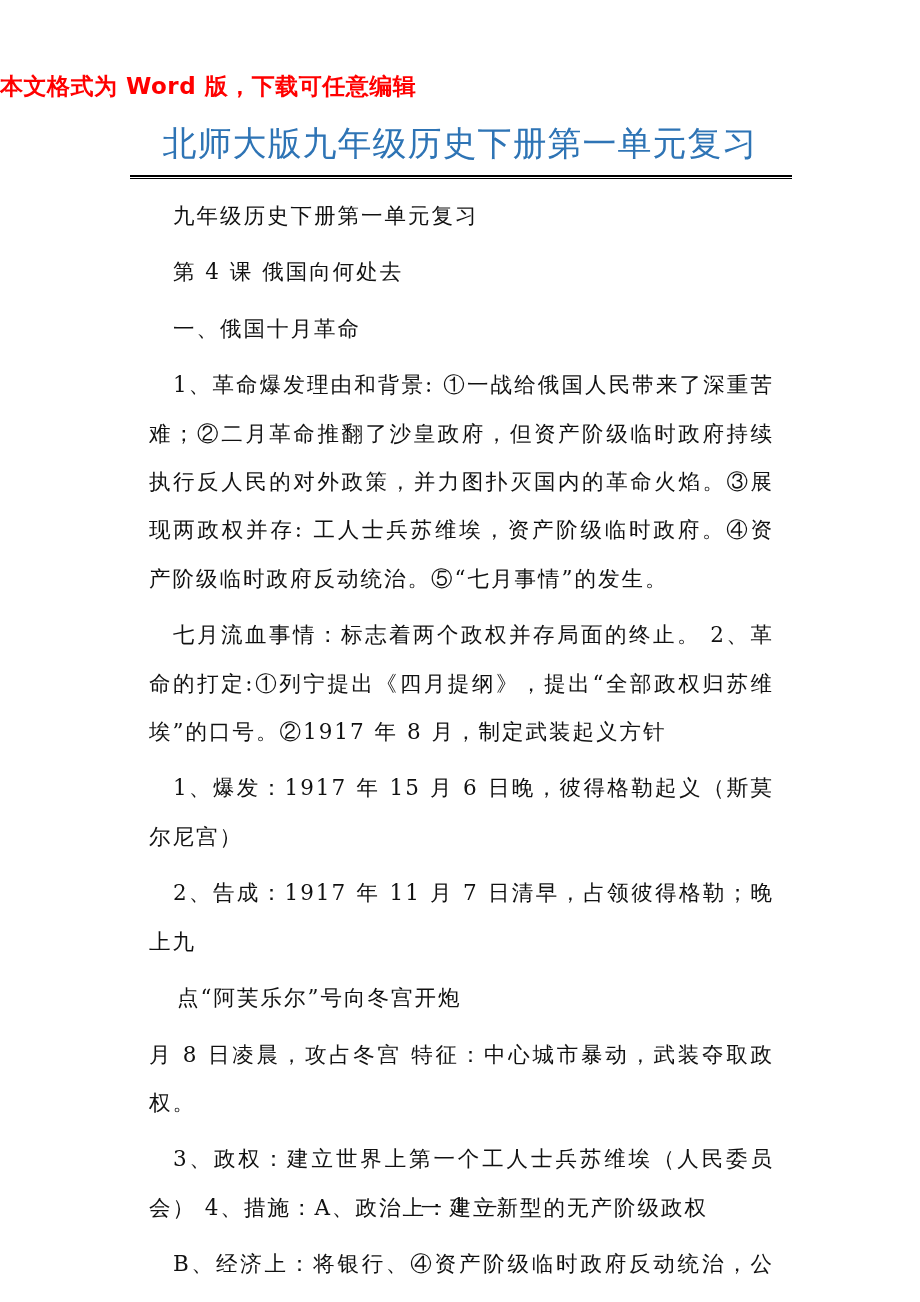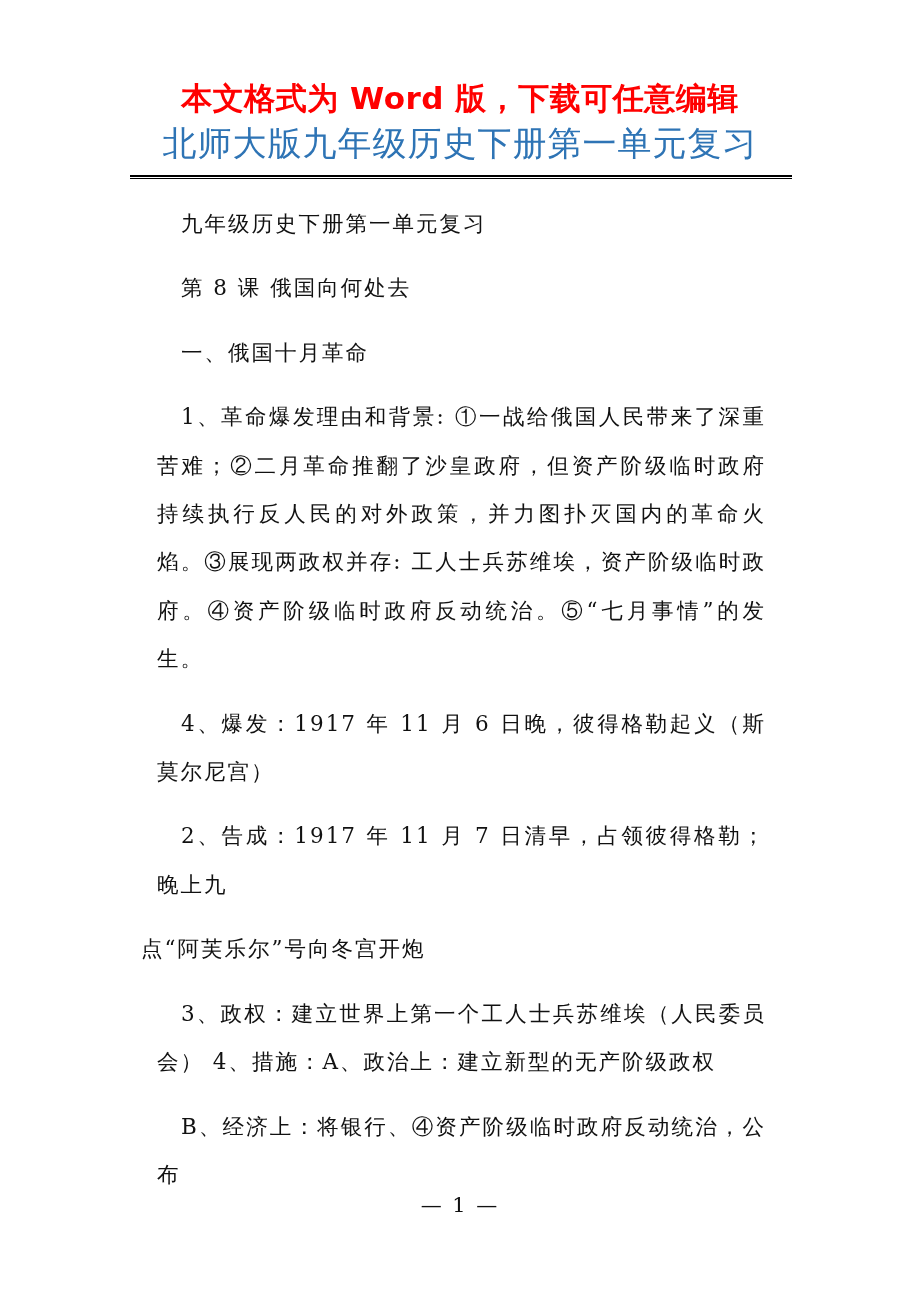--- a/index.html
+++ b/index.html
@@ -18,27 +18,25 @@
     .page {
       position: absolute;
       left: 0; top: 0;
       width: 920px;
       height: 1302px;
     }
     .banner {
       position: absolute;
       left: 0; right: 0;
       top: 68px;
-      text-align: center;
       font-family: "DejaVu Sans", "Liberation Sans", sans-serif;
       font-weight: bold;
-      font-size: 31px;
+      font-size: 23px;
       line-height: 36px;
       letter-spacing: 0.5px;
-      margin-top: 12px;
     }
     .title {
       position: absolute;
       left: 0; right: 0;
       top: 120px;
       text-align: center;
       font-family: "DejaVu Sans", "Liberation Sans", sans-serif;
       font-size: 34px;
       line-height: 46px;
       letter-spacing: 1px;
@@ -59,29 +57,30 @@
       left: 141px;
       width: 641px;
       top: 184px;
       font-size: 21.5px;
       line-height: 48.4px;
       letter-spacing: 2px;
       text-align: justify;
       text-justify: inter-character;
     }
     .body p {
-      margin: 16px;
+      margin: 8px;
       padding: 0;
     }
     .body p.indent {
       text-indent: 24px;
     }
     .split {
       display: flex;
       justify-content: space-between;
+      margin-left: 36px;
     }
     .footer {
       position: absolute;
       left: 0; right: 0;
       top: 1190px;
       text-align: center;
       font-size: 21px;
       line-height: 30px;
       letter-spacing: 2px;
     }
@@ -92,27 +91,29 @@
 <div class="page">
 
   <div class="banner" style="color:#FF0000;">本文格式为 Word 版，下载可任意编辑</div>
 
   <div class="title" style="color:#2E74B5;">北师大版九年级历史下册第一单元复习</div>
 
   <div class="rule"></div>
 
   <div class="body">
     <p class="indent">九年级历史下册第一单元复习</p>
-    <p class="indent">第 8 课  俄国向何处去</p>
+    <p class="indent">第 4 课  俄国向何处去</p>
     <p class="indent">一、俄国十月革命</p>
     <p class="indent">1、革命爆发理由和背景: ①一战给俄国人民带来了深重苦难；②二月革命推翻了沙皇政府，但资产阶级临时政府持续执行反人民的对外政策，并力图扑灭国内的革命火焰。③展现两政权并存: 工人士兵苏维埃，资产阶级临时政府。④资产阶级临时政府反动统治。⑤“七月事情”的发生。</p>
-    <p class="indent">4、爆发：1917 年 11 月 6 日晚，彼得格勒起义（斯莫尔尼宫）</p>
+    <p class="indent">七月流血事情：标志着两个政权并存局面的终止。 2、革命的打定:①列宁提出《四月提纲》，提出“全部政权归苏维埃”的口号。②1917 年 8 月，制定武装起义方针</p>
+    <p class="indent">1、爆发：1917 年 15 月 6 日晚，彼得格勒起义（斯莫尔尼宫）</p>
     <p class="indent">2、告成：1917 年 11 月 7 日清早，占领彼得格勒；晚上九</p>
     <div class="split">
       <span>点“阿芙乐尔”号向冬宫开炮</span>
     </div>
+    <p>月 8 日凌晨，攻占冬宫  特征：中心城市暴动，武装夺取政权。</p>
     <p class="indent">3、政权：建立世界上第一个工人士兵苏维埃（人民委员会） 4、措施：A、政治上：建立新型的无产阶级政权</p>
     <p class="indent">B、经济上：将银行、④资产阶级临时政府反动统治，公布</p>
   </div>
 
   <div class="footer">— 1 —</div>
 
 </div>
 
 </body></html>

